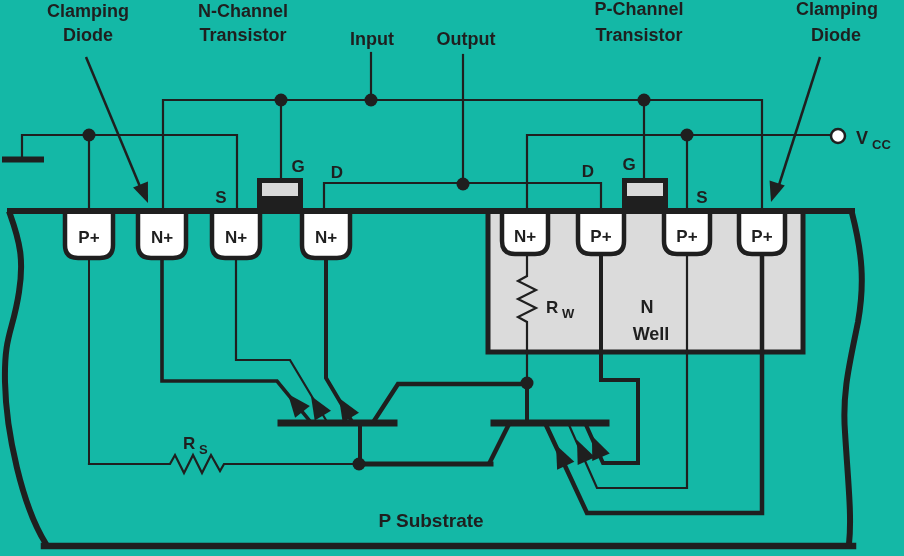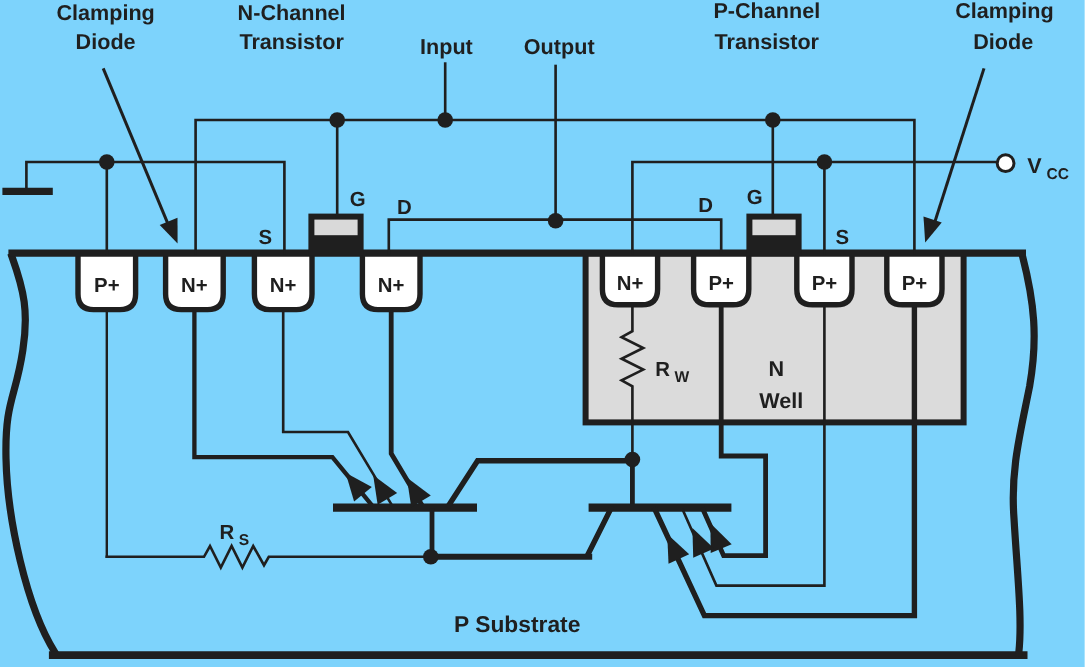--- a/index.html
+++ b/index.html
@@ -1,16 +1,16 @@
 <!DOCTYPE html>
 <html><head>
 <meta charset="utf-8">
 <style>
   html,body{margin:0;padding:0;background:#ffffff;}
-  .stage{position:relative;width:904px;height:556px;background:#7dd3fc;overflow:hidden;
+  .stage{position:relative;width:904px;height:556px;background:#14b8a6;overflow:hidden;
          font-family:"Liberation Sans",sans-serif;}
   svg text{font-family:"Liberation Sans",sans-serif;font-weight:bold;}
 </style>
 </head>
 <body>
 
 <div class="stage">
 <svg width="904" height="556" viewBox="0 0 904 556">
 
   <g stroke="#1f1f1f" fill="none" stroke-linecap="square">

